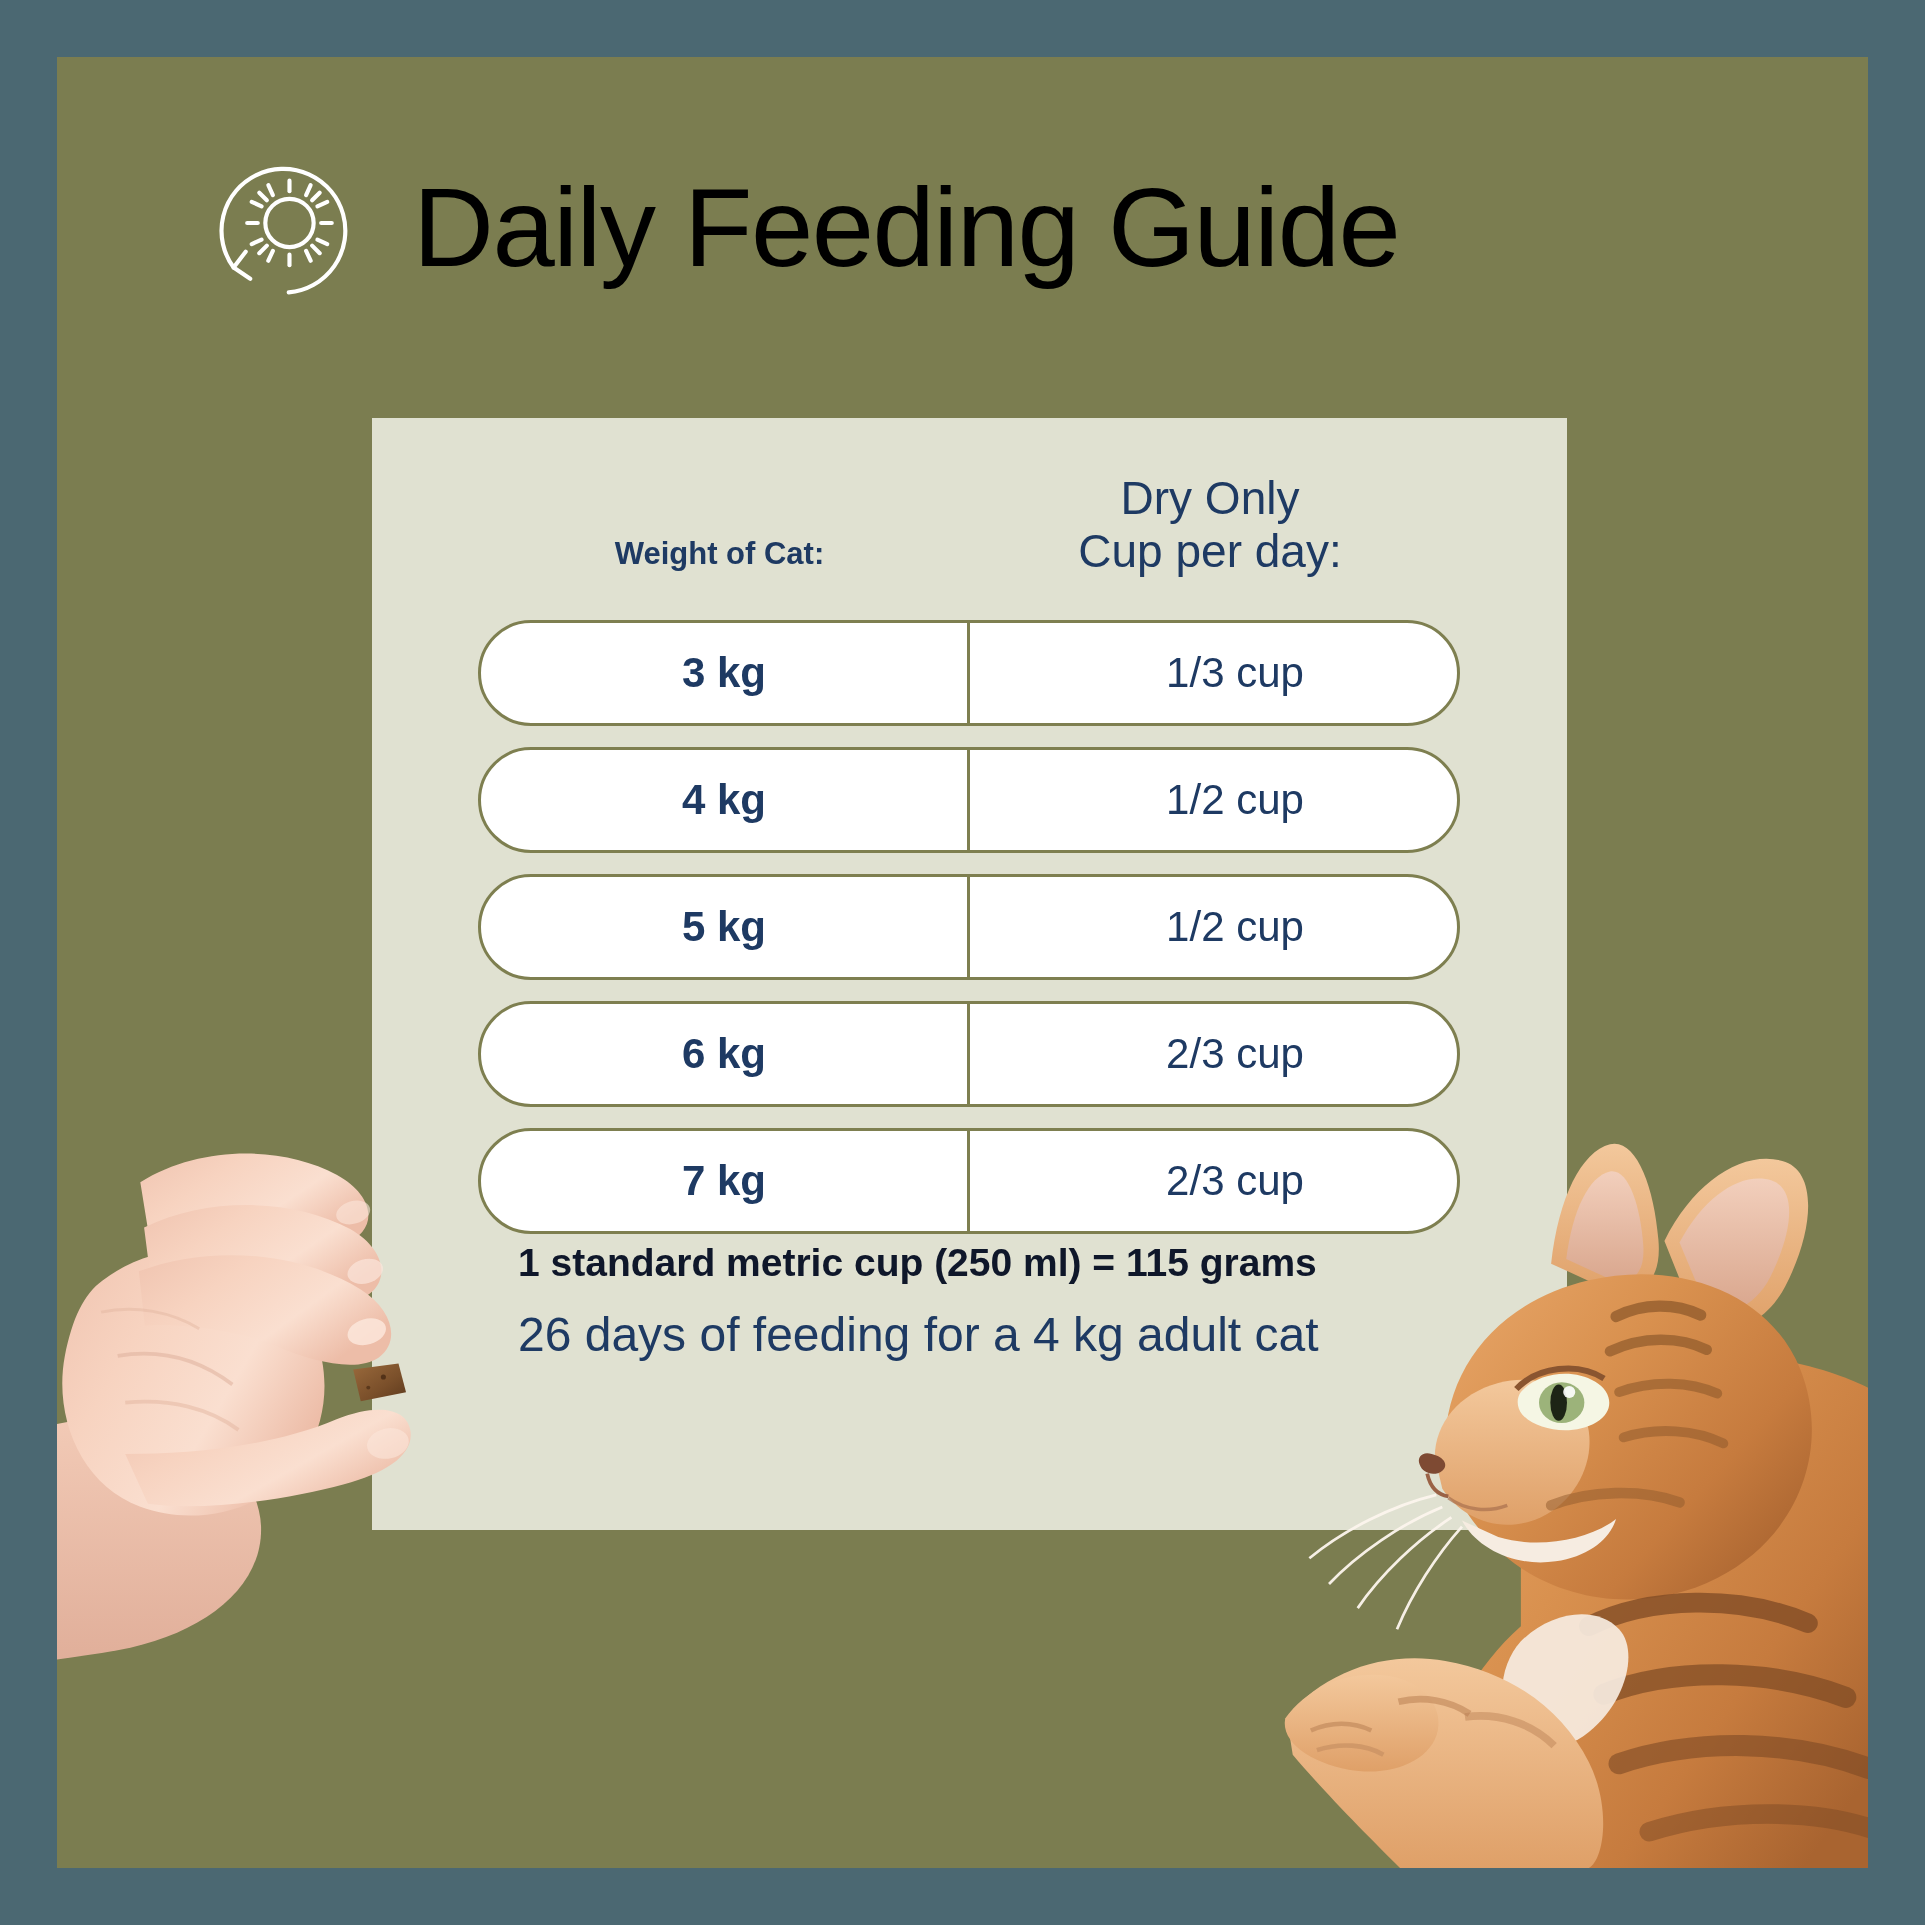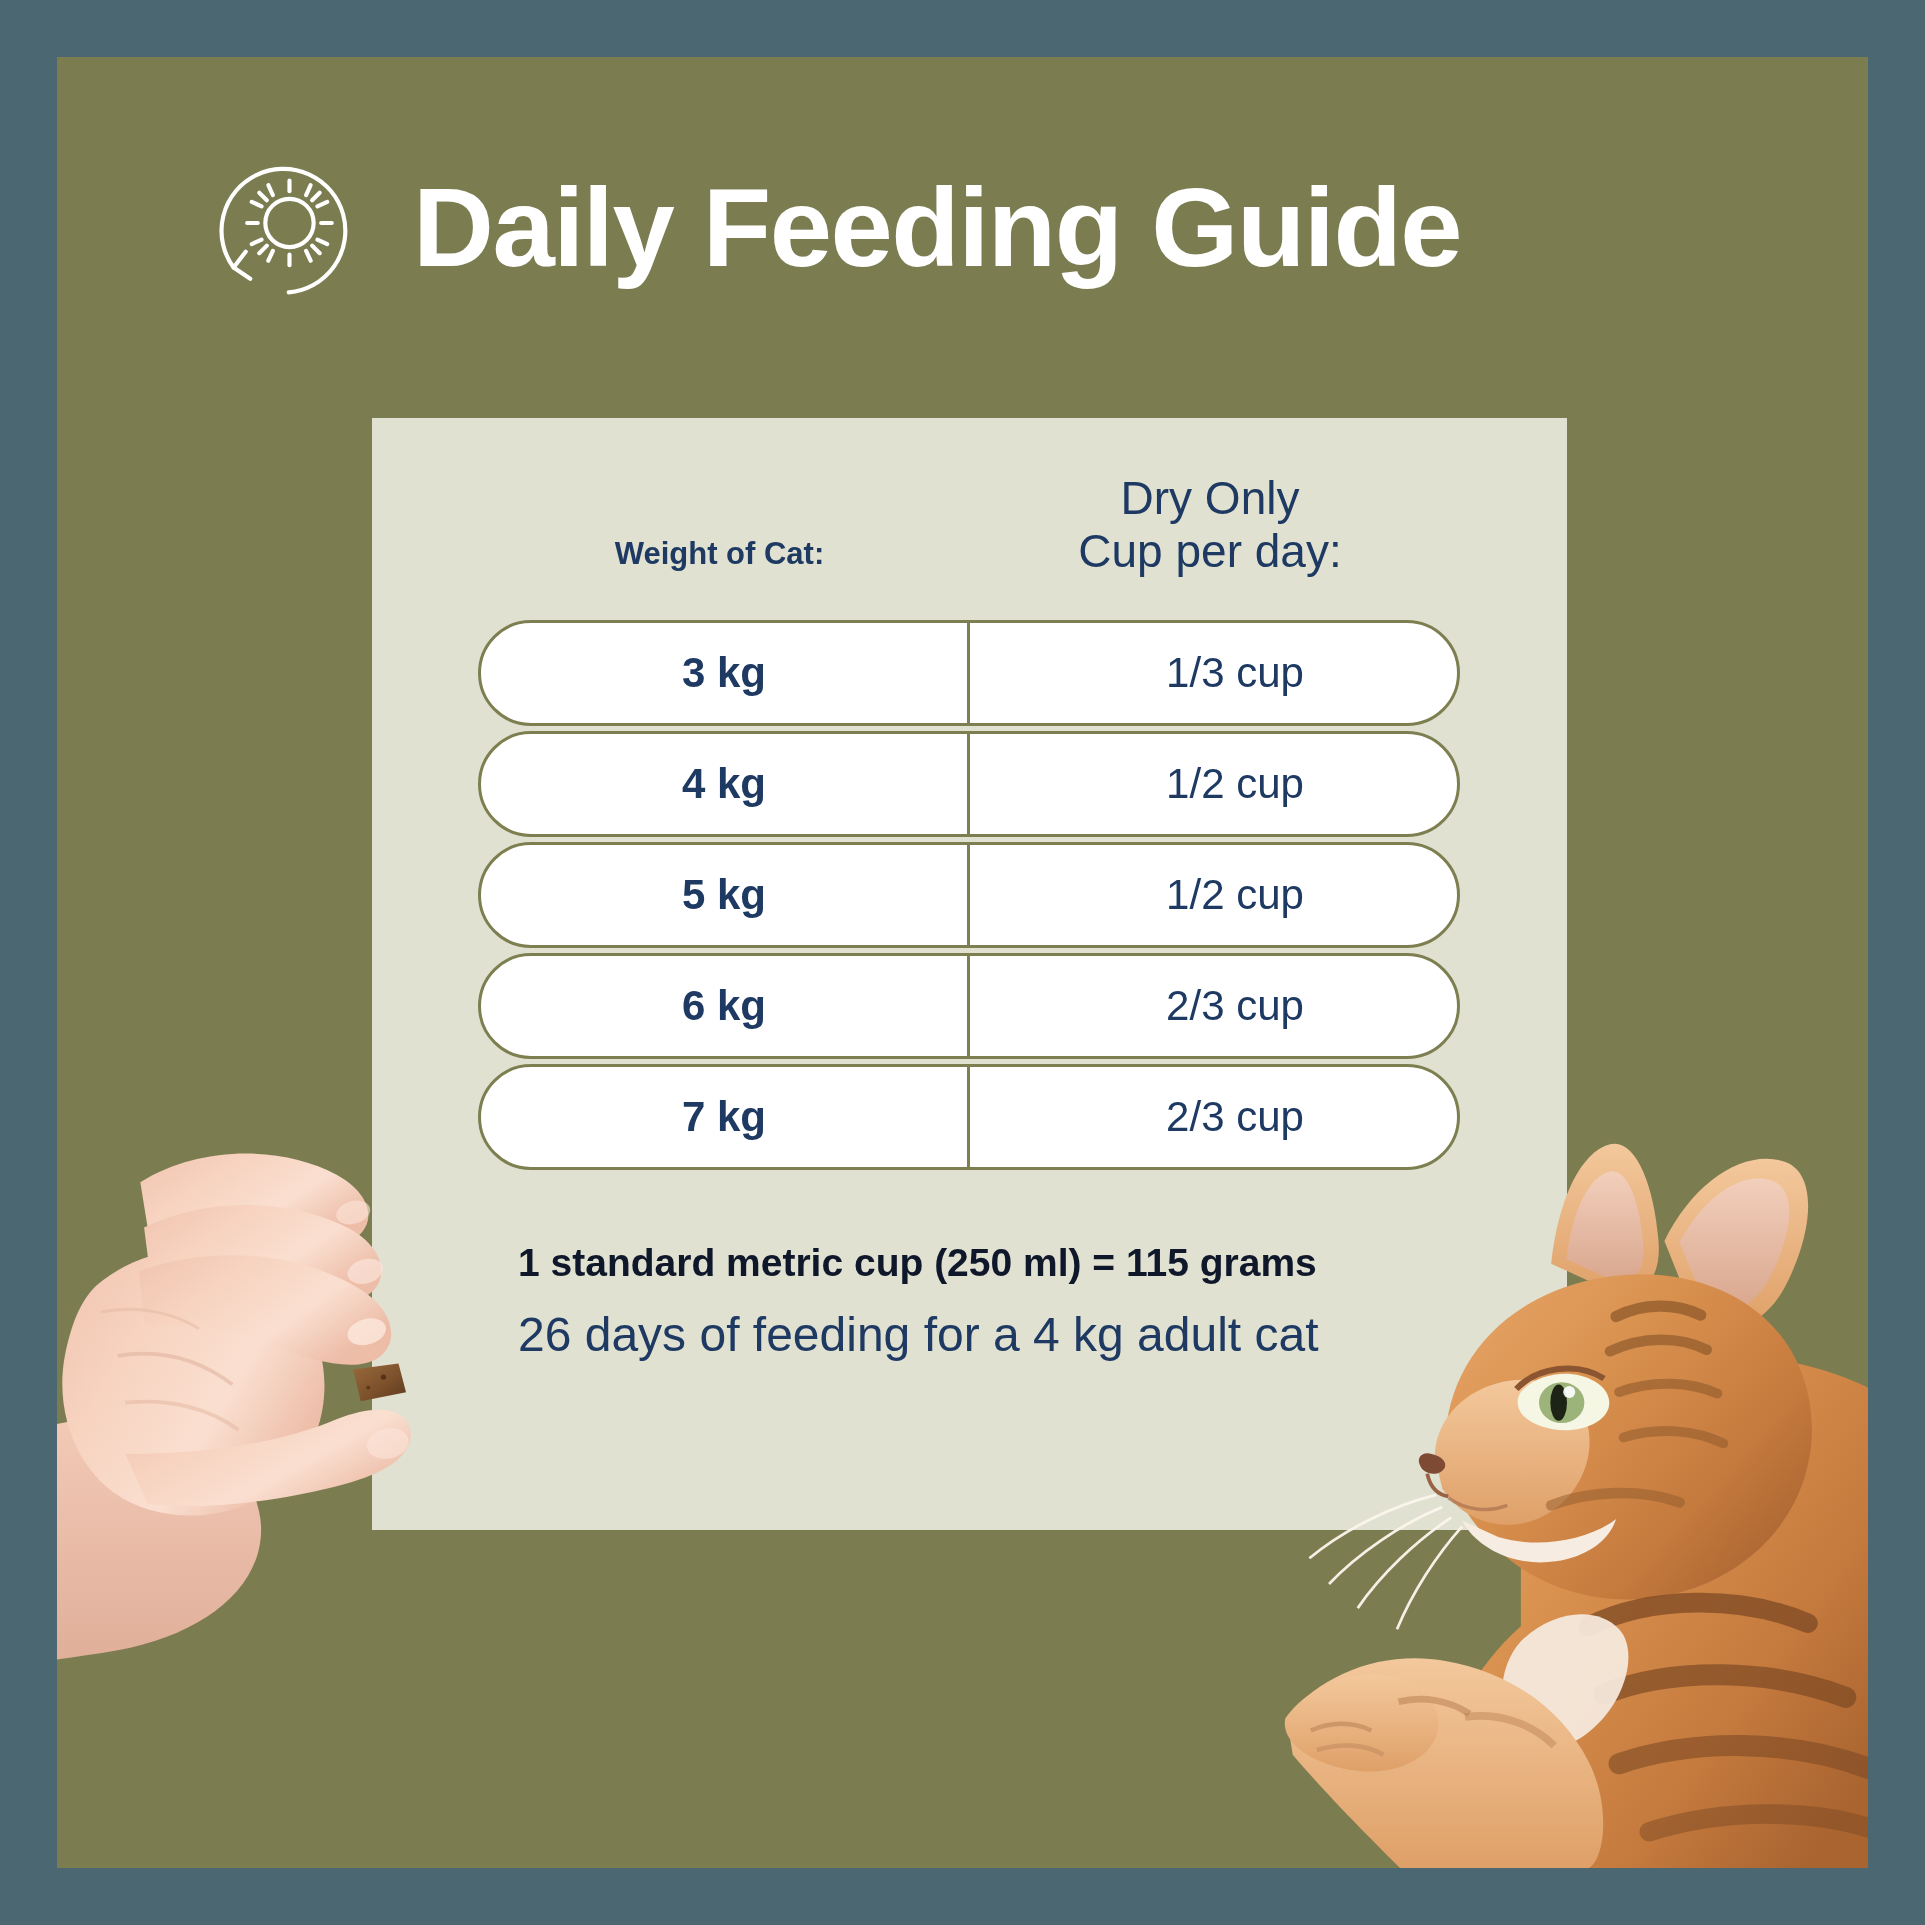--- a/index.html
+++ b/index.html
@@ -22,23 +22,23 @@
 
   
   #header {
     position:absolute;
     left:160px; top:91px;
     display:flex; align-items:center; gap:45px;
     height:159px;
   }
   #sun-refresh-icon { width:151px; height:151px; display:block; flex:0 0 auto; }
   #title {
-    color:#ffffff;
+    color:#000000;
     font-size:112px;
-    font-weight:bold;
+    font-weight:normal;
     letter-spacing:-1.5px;
     line-height:1;
     white-space:nowrap;
   }
 
   
   #card {
     position:absolute;
     left:315px; top:361px;
     width:1195px; height:1112px;
@@ -74,21 +74,21 @@
 
   
   #rows {
     position:absolute;
     left:106px; top:202px;
     width:982px;
   }
   .fg-row {
     position:relative;
     height:106px;
-    margin-bottom:5px;
+    margin-bottom:21px;
     background:#ffffff;
     border:3px solid #7e7f50;
     border-radius:53px;
     display:flex;
     align-items:stretch;
   }
   .fg-row .cell-weight {
     flex:0 0 486px;
     display:flex; align-items:center; justify-content:center;
     color:#1e3a63;

